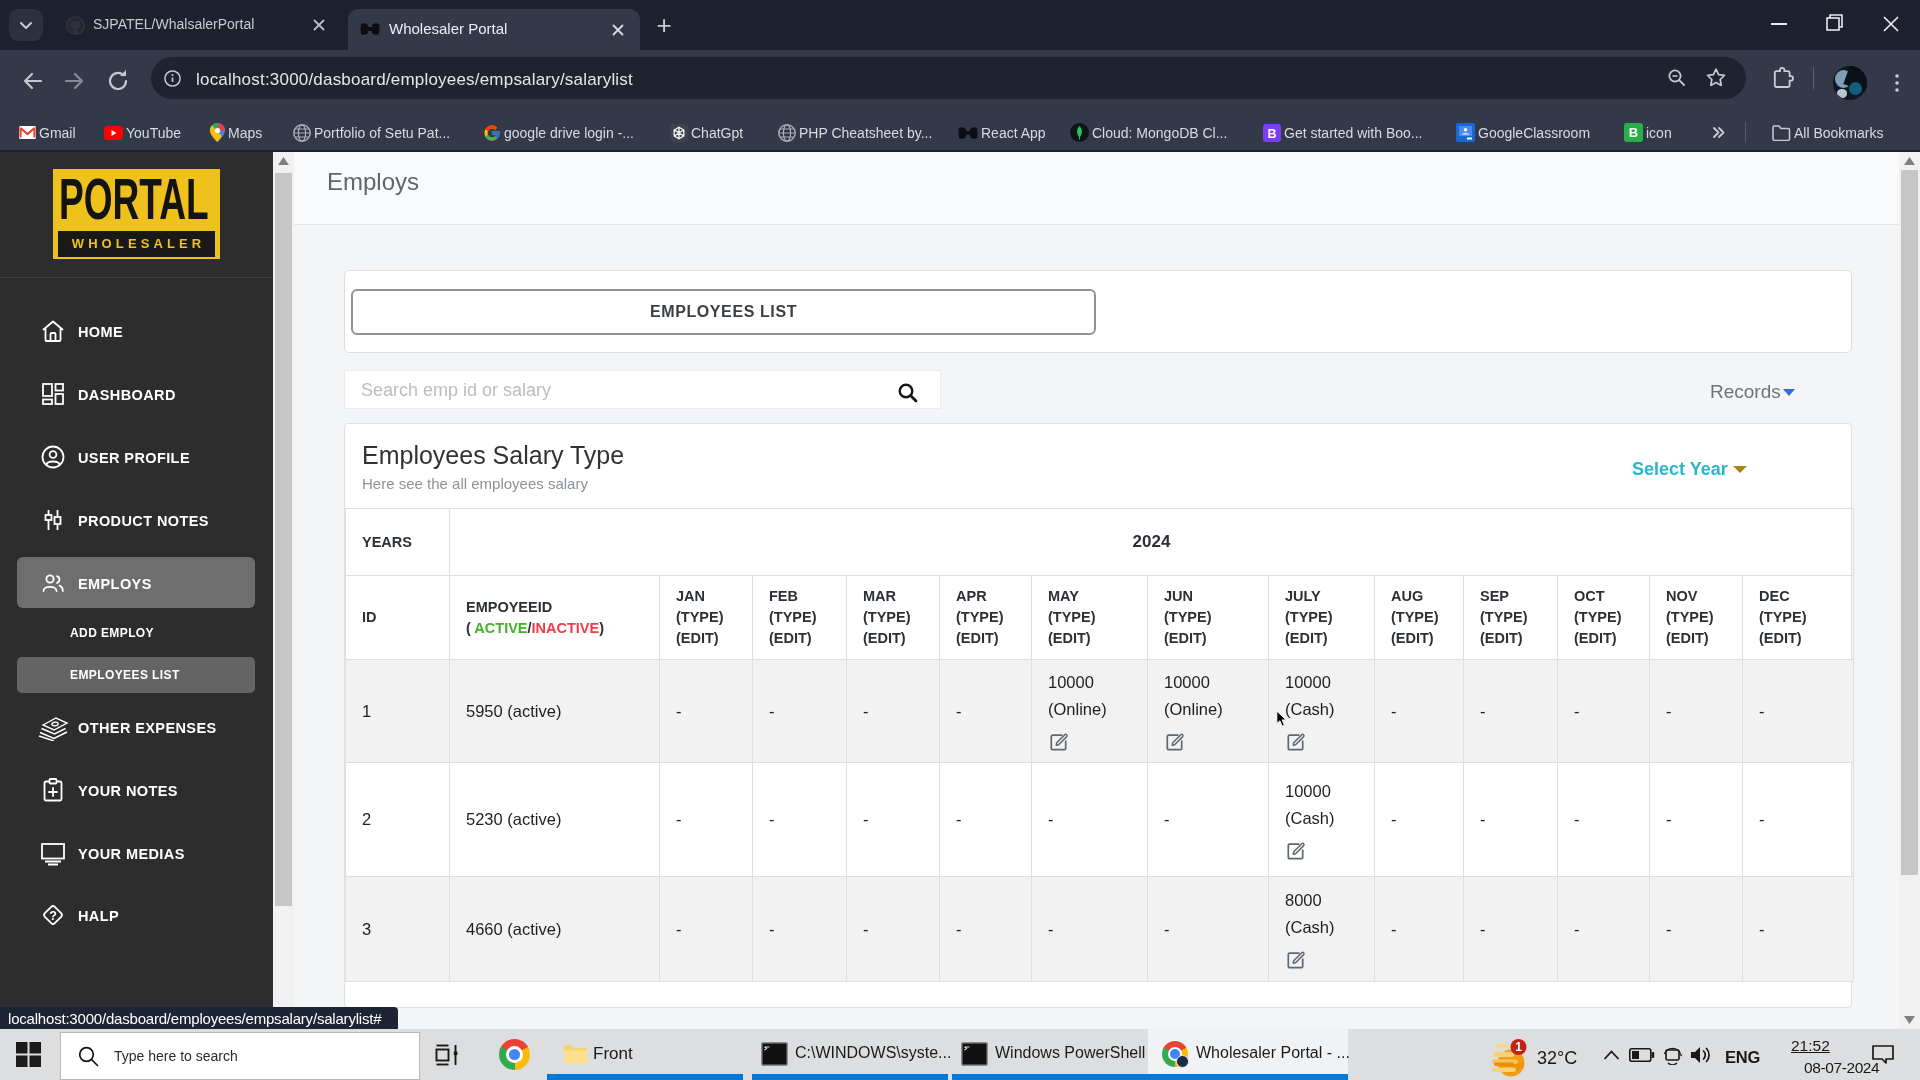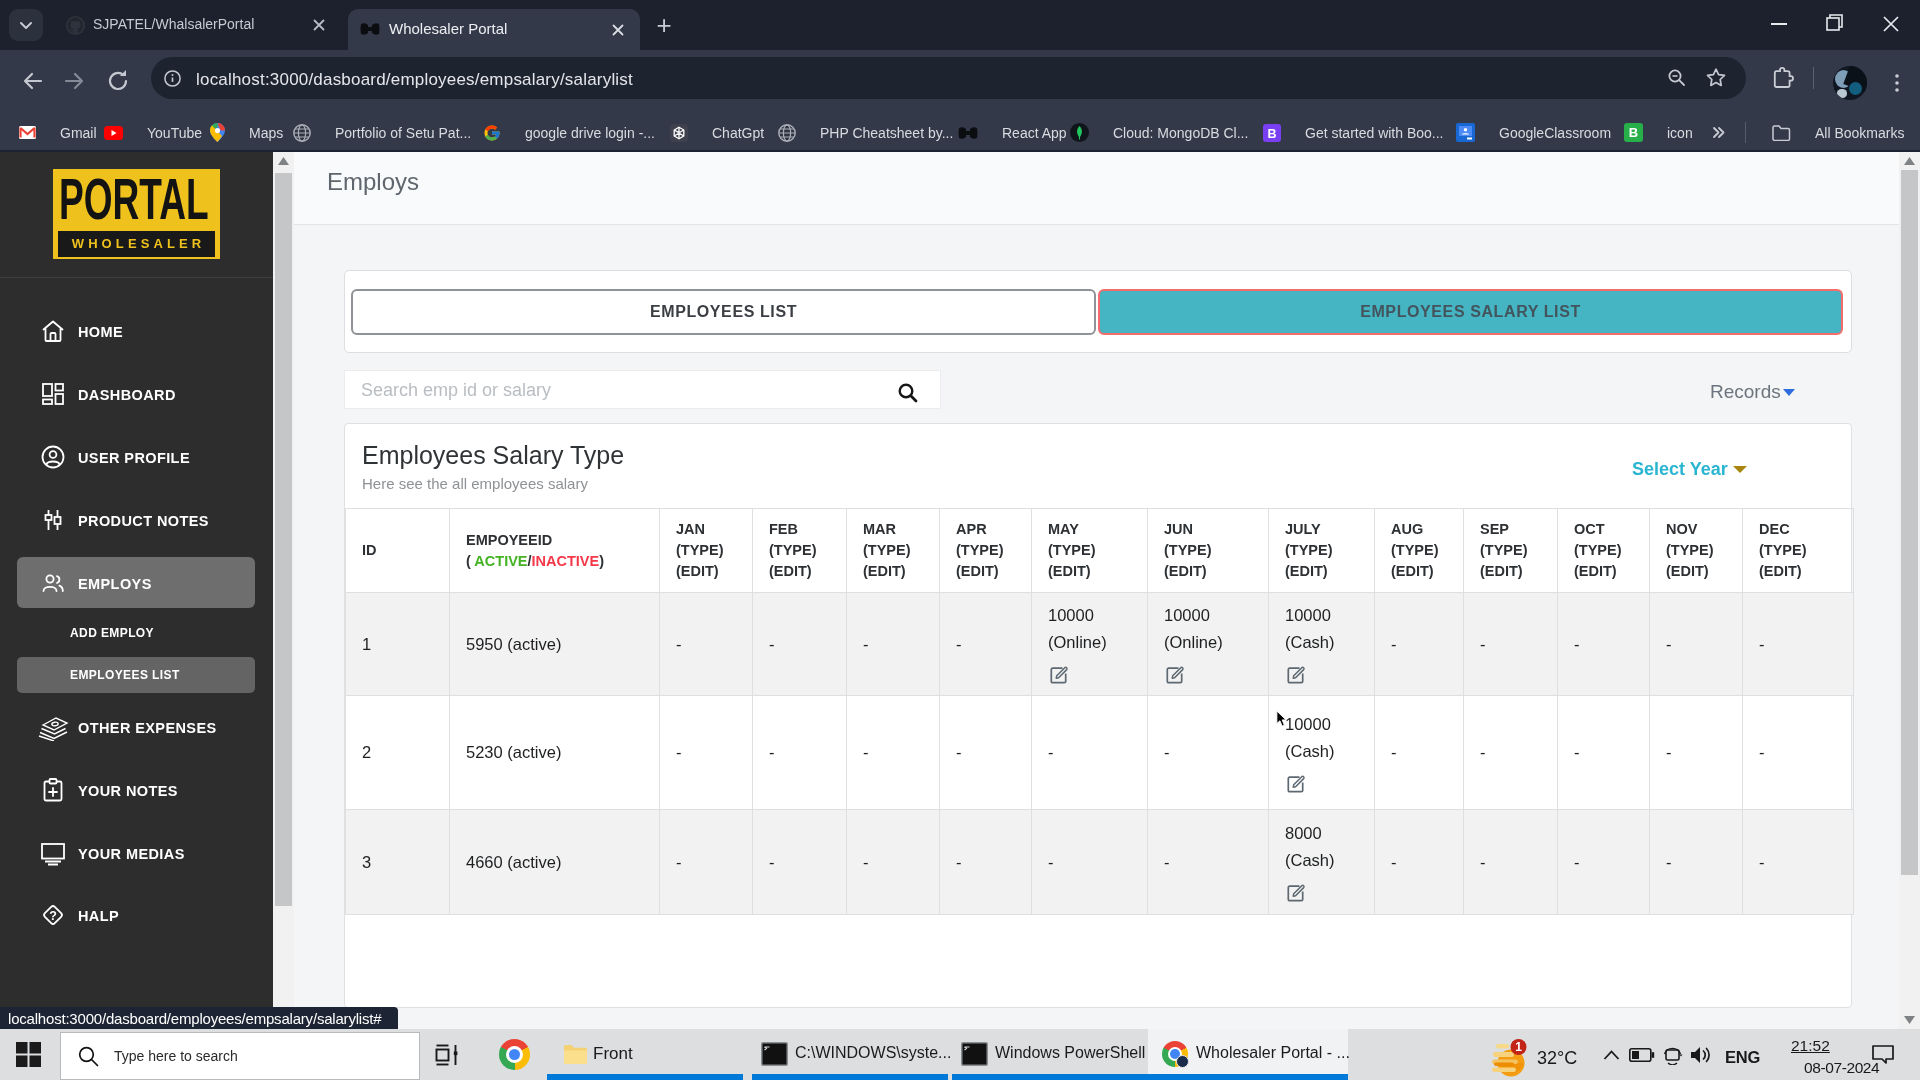--- a/index.html
+++ b/index.html
@@ -16,21 +16,21 @@
   .tabsearch { left:9px; top:9px; width:34px; height:32px; background:#2b313d; border-radius:9px; }
   .tab { top:9px; height:41px; border-radius:10px 10px 0 0; }
   .tabtxt { font-size:14px; color:#c6cad2; }
   #tab2 { left:348px; width:292px; background:#333948; }
   .newtab { left:650px; top:12px; width:28px; height:28px; color:#c6cad2; font-size:26px; line-height:26px; text-align:center; }
 
   .urlpill { left:151px; top:7px; width:1595px; height:42px; background:#1e2330; border-radius:21px; }
   .urltxt { left:196px; top:20px; font-size:17px; color:#e4e6ea; letter-spacing:0.2px; }
 
   
-  .bm { top:0px; height:35px; display:flex; align-items:center; gap:24px; }
+  .bm { top:0px; height:35px; display:flex; align-items:center; gap:3px; }
   .bmtxt { font-size:14px; color:#d8dbe0; white-space:nowrap; }
 
   
   #sidebar { left:0; top:152px; width:273px; height:877px; background:#2d2d2d; }
   #sb-scroll { left:273px; top:152px; width:21px; height:877px; background:#f1f1f1; }
   #sb-thumb { left:2px; top:21px; width:17px; height:733px; background:#c5c6c8; }
   #main { left:294px; top:152px; width:1605px; height:877px; background:#f4f5f6; }
   #rt-scroll { left:1899px; top:152px; width:21px; height:877px; background:#f1f1f1; }
 
   #headband { left:0px; top:0px; width:1605px; height:73px; background:#f9fafb; border-bottom:1px solid #e3e4e6; }
@@ -347,21 +347,20 @@
   <svg class="abs" style="left:5px;top:5px;" width="11" height="8" viewBox="0 0 11 8">
       <path d="M5.5 0 L11 8 H0 Z" fill="#7f8285"></path>
     </svg>
 </div>
 <div class="abs" id="main">
   <div class="abs" id="headband">
       <div class="abs" id="pagetitle">Employs</div>
     </div>
   <div class="abs" id="btncard">
     <div class="abs" id="btn1">EMPLOYEES LIST</div>
-    <div class="abs" id="btn2">EMPLOYEES SALARY LIST</div>
   </div>
   <div class="abs" id="searchbox">
       <div class="abs" id="searchph">Search emp id or salary</div>
     <svg class="abs" style="left:551px;top:10px;" width="24" height="24" viewBox="0 0 24 24">
         <circle cx="10" cy="10" r="6.3" fill="none" stroke="#161616" stroke-width="2.4"></circle>
         <path d="M14.8 14.8 L20 20" stroke="#161616" stroke-width="2.8" stroke-linecap="round"></path>
       </svg>
   </div>
   <div class="abs" id="records">Records<span style="display:inline-block;width:0;height:0;border-left:6px solid transparent;border-right:6px solid transparent;border-top:7px solid #2e6de0;margin-left:2px;margin-bottom:2px;"></span></div>
   <div class="abs" id="tablecard">
@@ -379,20 +378,24 @@
           <col style="width:116px">
           <col style="width:121px">
           <col style="width:106px">
           <col style="width:89px">
           <col style="width:94px">
           <col style="width:92px">
           <col style="width:93px">
           <col style="width:111px">
         </colgroup>
       <tbody>
+          <tr style="height:67px;">
+            <td class="mh">YEARS</td>
+            <td colspan="13" style="text-align:center;padding-left:0;font-size:17px;font-weight:bold;color:#2e3134;">2024</td>
+          </tr>
       <tr style="height:84px;">
         <td class="mh">ID</td>
         <td class="mh">EMPOYEEID<br>( <span style="color:#43b324;">ACTIVE</span>/<span style="color:#f5394a;">INACTIVE</span>)</td>
         <td class="mh">JAN<br>(TYPE)<br>(EDIT)</td>
         <td class="mh">FEB<br>(TYPE)<br>(EDIT)</td>
         <td class="mh">MAR<br>(TYPE)<br>(EDIT)</td>
         <td class="mh">APR<br>(TYPE)<br>(EDIT)</td>
         <td class="mh">MAY<br>(TYPE)<br>(EDIT)</td>
         <td class="mh">JUN<br>(TYPE)<br>(EDIT)</td>
         <td class="mh">JULY<br>(TYPE)<br>(EDIT)</td>

